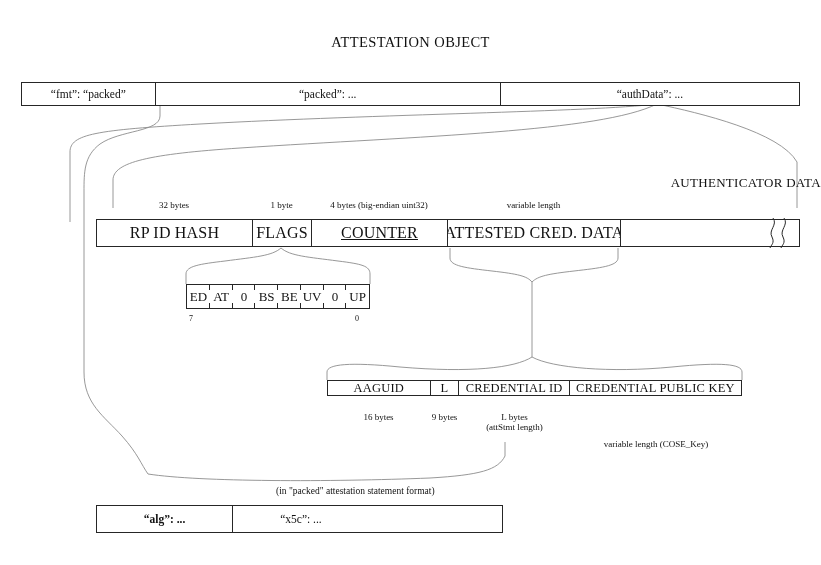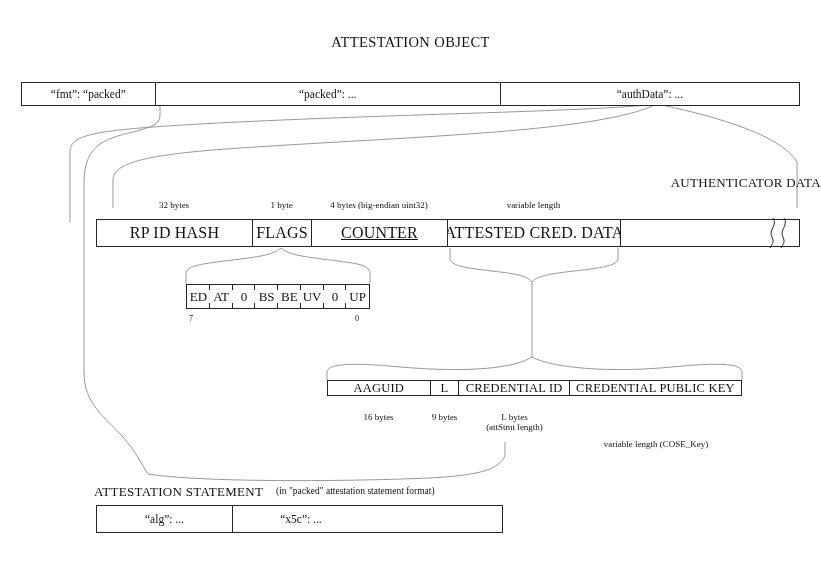--- a/index.html
+++ b/index.html
@@ -157,21 +157,20 @@
     <div class="cell" style="width:111px;">CREDENTIAL ID</div>
     <div class="cell" style="width:172px;">CREDENTIAL PUBLIC KEY</div>
   </div>
 
   <div class="ann" style="left:327px;top:400px;width:103px;">16 bytes</div>
   <div class="ann" style="left:418px;top:400px;width:53px;">9 bytes</div>
   <div class="ann" style="left:459px;top:400px;width:111px;">L bytes</div>
   <div class="ann" style="left:459px;top:410px;width:111px;">(attStmt length)</div>
   <div class="ann" style="left:570px;top:400px;width:172px;margin-top:27px;">variable length (COSE_Key)</div>
 
-  <div class="abs sec-title" style="left:94px;top:472px;">ATTESTATION STATEMENT</div>
   <div class="abs sec-note" style="left:276px;top:474px;">(in "packed" attestation statement format)</div>
 
   <div class="row row-stmt" style="left:96px;top:493px;width:407px;">
-    <div class="cell" style="width:136px;">“alg”: ...</div>
+    <div class="cell" style="width:136px;font-weight:bold;">“alg”: ...</div>
     <div class="cell" style="width:136px;">“x5c”: ...</div>
   </div>
 
 </div>
 
 </body></html>

